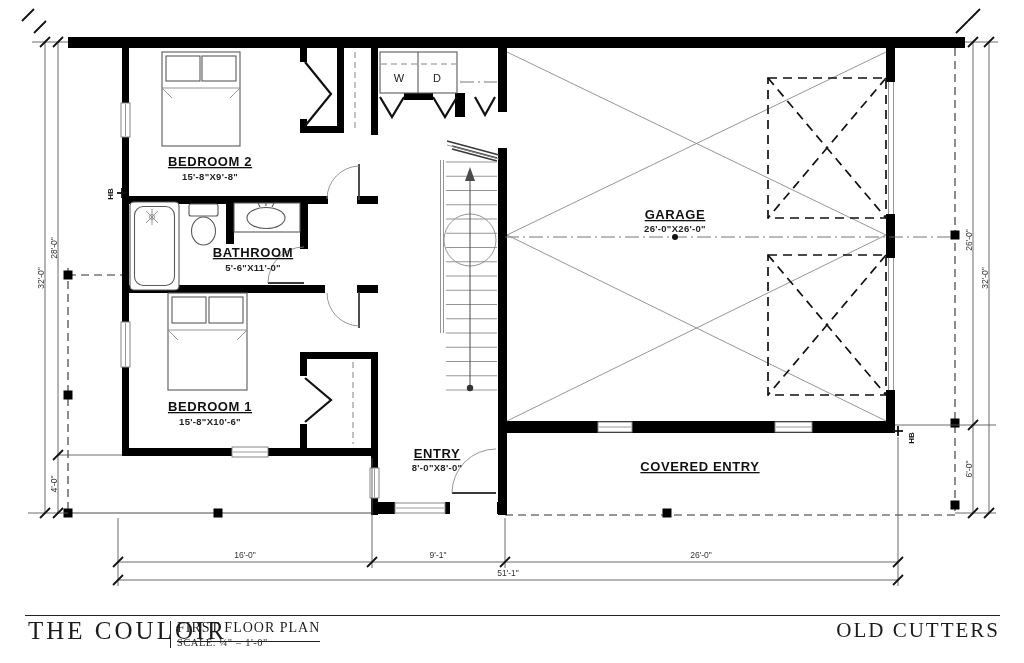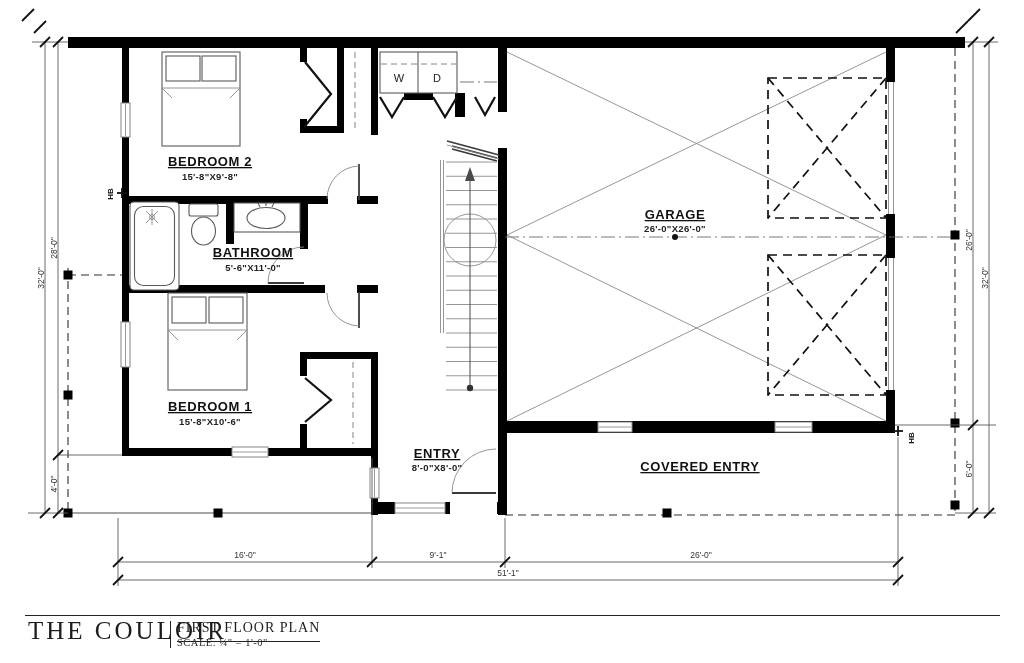--- a/index.html
+++ b/index.html
@@ -345,13 +345,14 @@
           <line class="tick" x1="968" y1="21" x2="980" y2="9"></line>
     </g>
   </g>
 </svg>
 
   <div class="tb-rule"></div>
   <div class="tb-project">THE COULOIR</div>
   <div class="tb-divider"></div>
   <div class="tb-sheet">FIRST FLOOR PLAN</div>
   <div class="tb-scale">SCALE: ¼" = 1'-0"</div>
+  <div class="tb-client">OLD CUTTERS</div>
 </div>
 
 </body></html>

